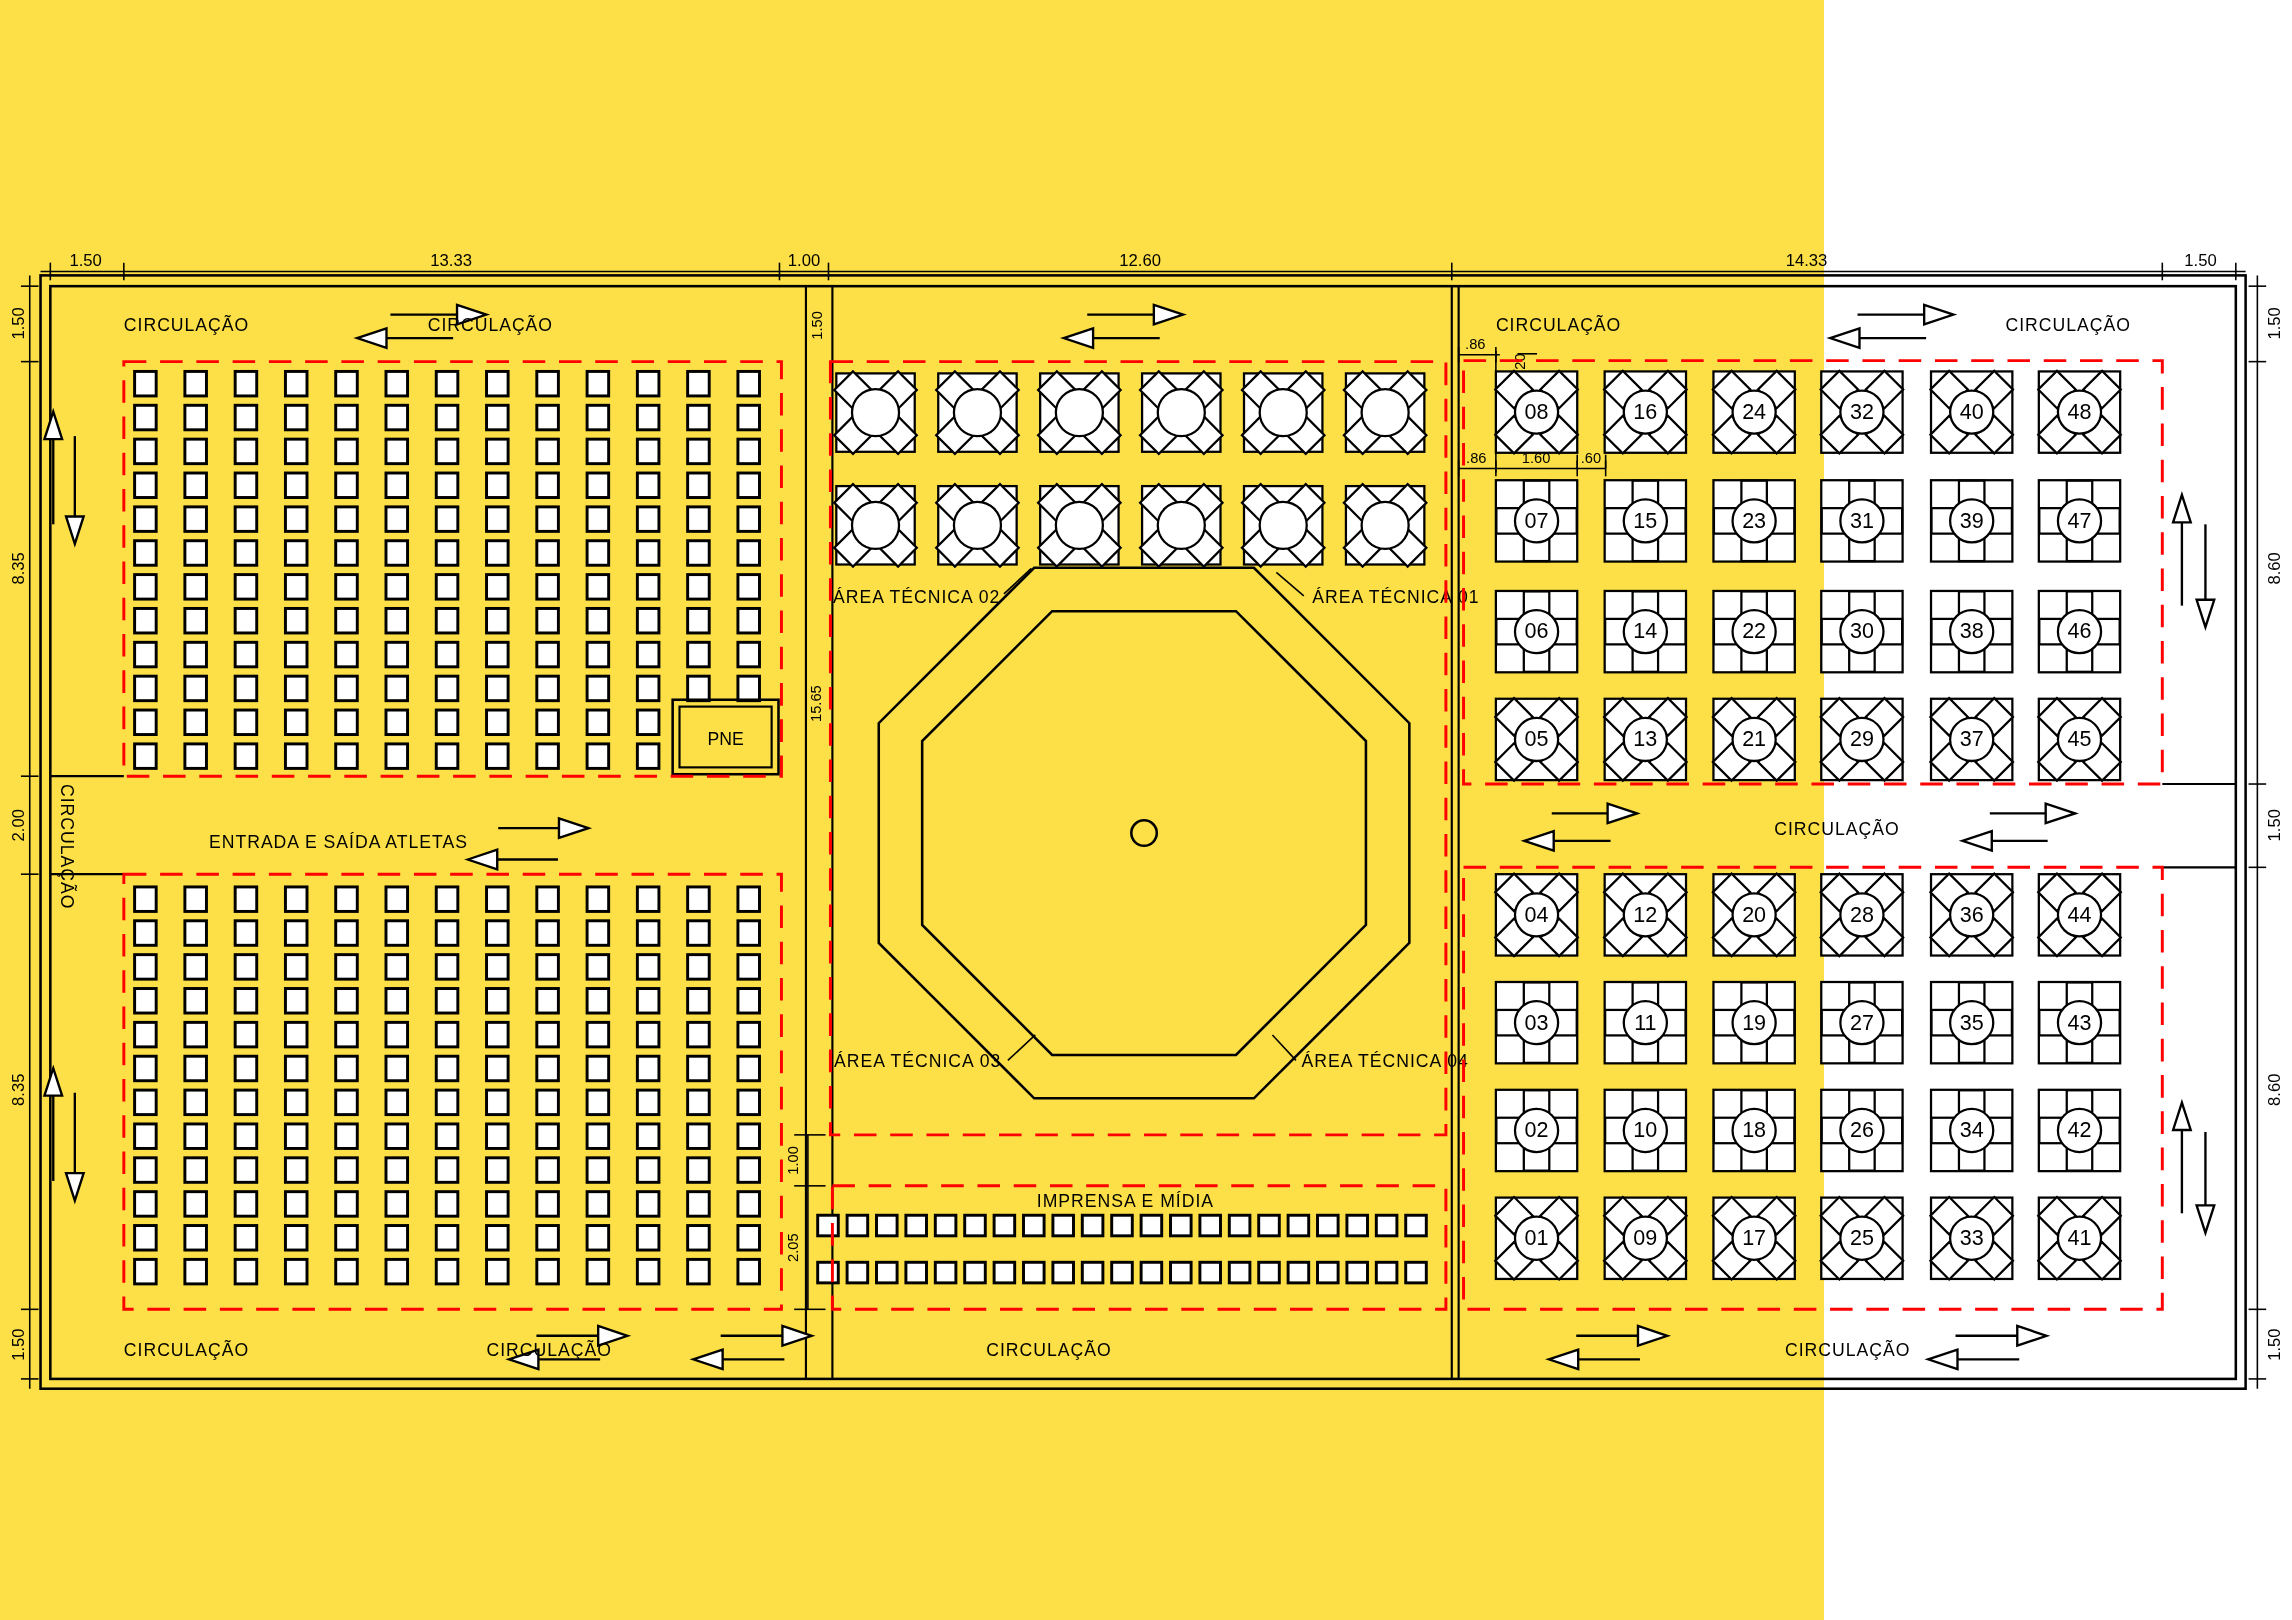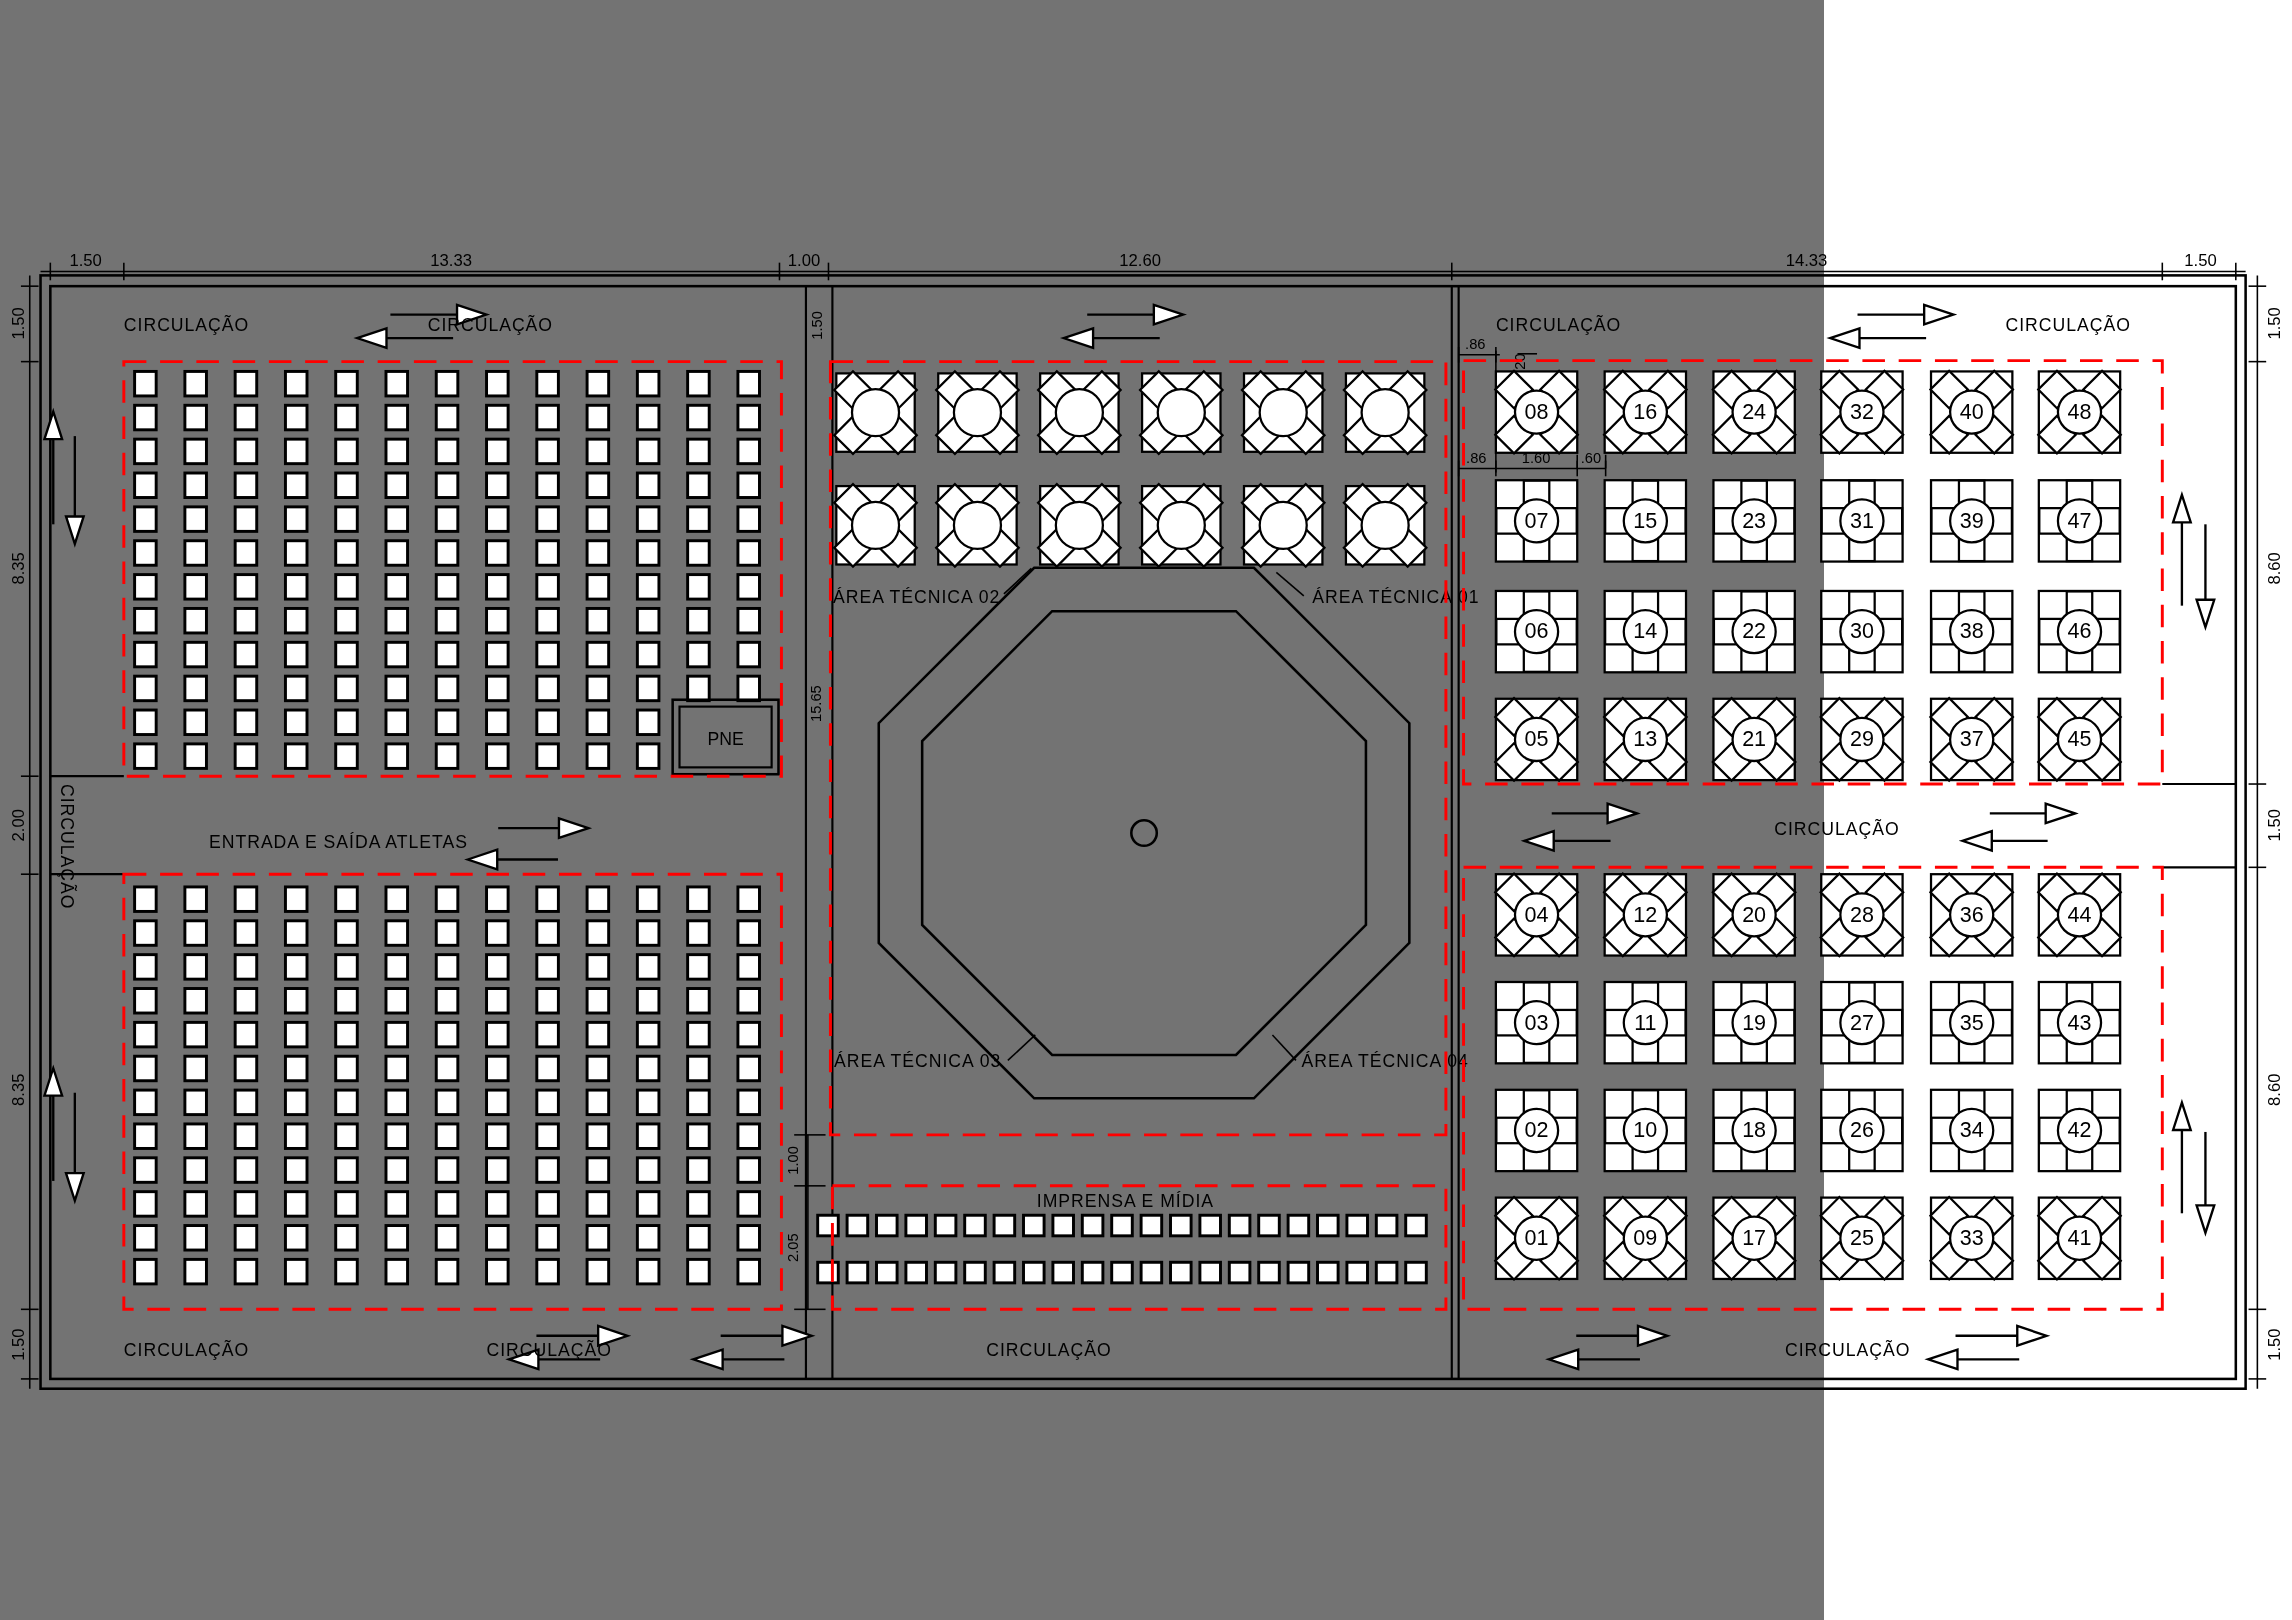--- a/index.html
+++ b/index.html
@@ -1,16 +1,16 @@
 <!DOCTYPE html>
 <html><head>
 <meta charset="utf-8">
 <style>
   html,body{margin:0;padding:0;background:#ffffff;}
-  #stage{position:relative;width:1824px;height:1620px;background:#737373;}
+  #stage{position:relative;width:1824px;height:1620px;background:#fde047;}
   svg{display:block;}
   svg text{font-family:"Liberation Sans",sans-serif;fill:#000;}
   .w{fill:none;stroke:#000;stroke-width:2.6;}
   .p{stroke:#000;stroke-width:2.2;}
   .d{stroke:#000;stroke-width:1.6;}
   .s{fill:#fff;stroke:#000;stroke-width:3;}
   .t{fill:#fff;stroke:#000;stroke-width:2.3;}
   .tc{fill:#fff;stroke:#000;stroke-width:2.3;}
   .red{fill:none;stroke:#ff0000;stroke-width:3;stroke-dasharray:23 14;}
   .a{stroke:#000;stroke-width:2.4;fill:none;}

